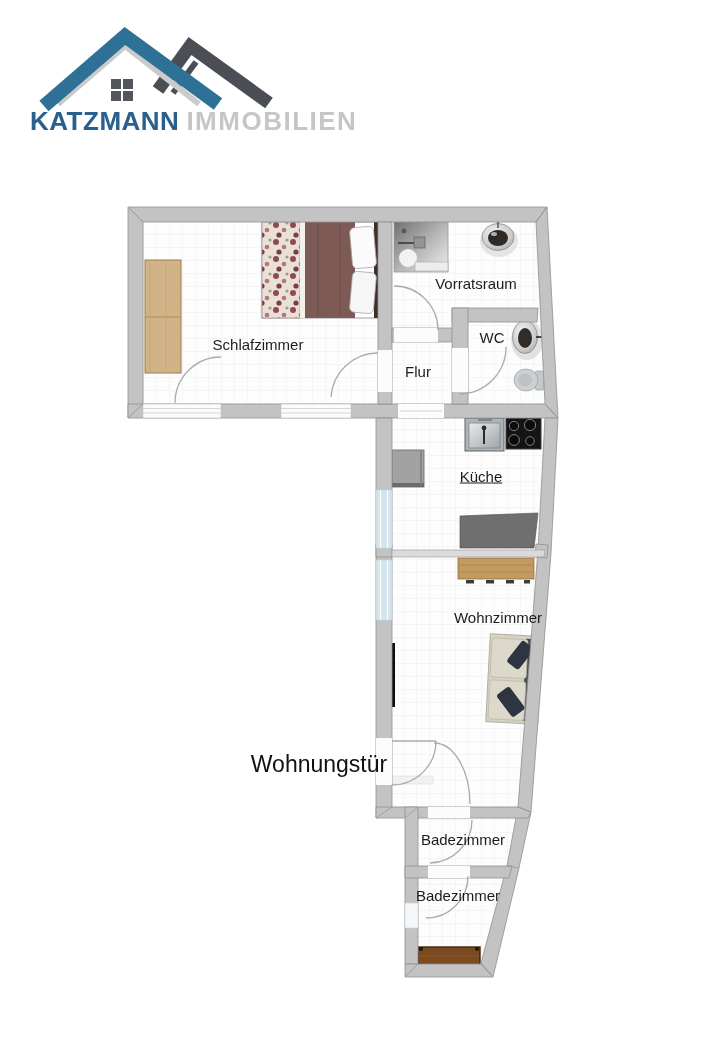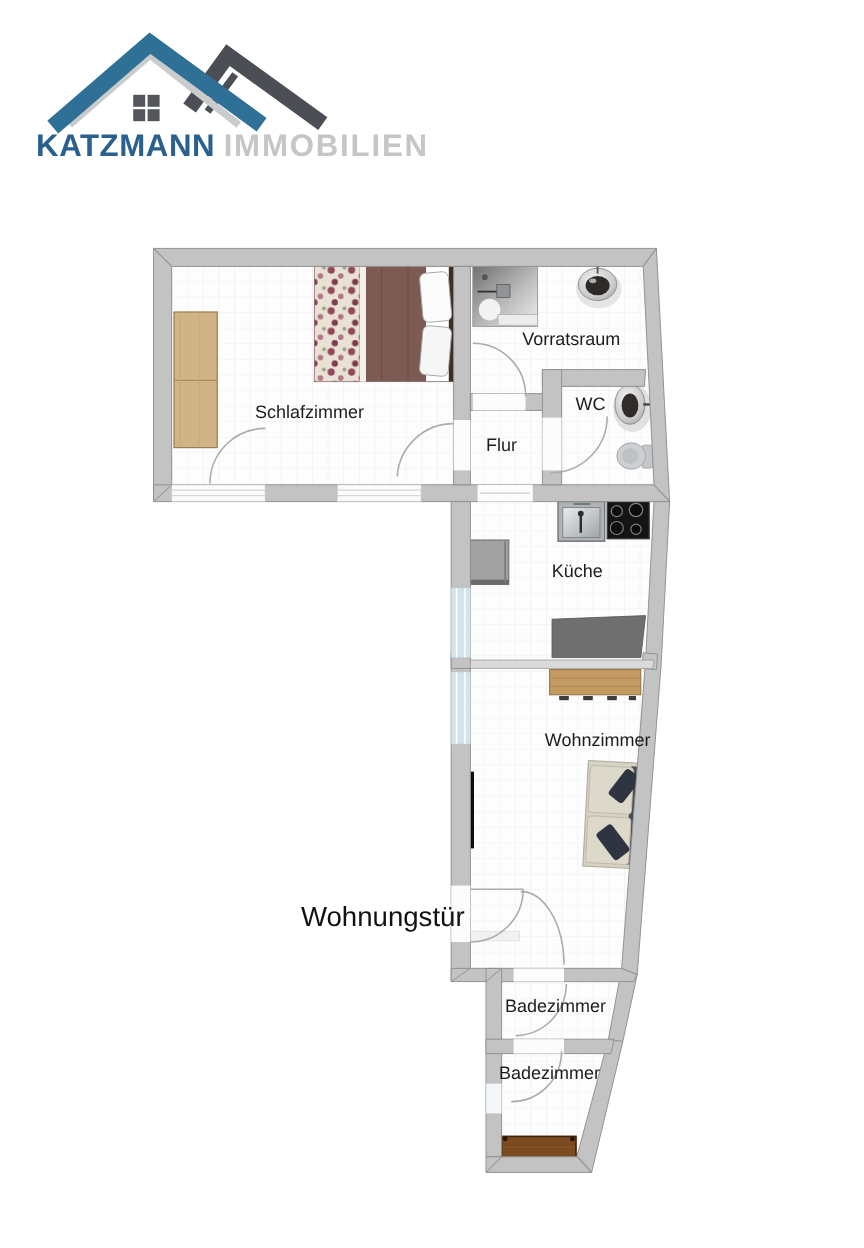--- a/index.html
+++ b/index.html
@@ -266,19 +266,19 @@
       <path d="M 434 743 A 36 61 0 0 1 470 804"></path>
       <path d="M 472 820 A 43 43 0 0 1 430 863"></path>
       <path d="M 468 876 A 42 42 0 0 1 426 918"></path>
     </g>
   </svg>
 
   <div class="room-label" style="left:258px;top:344px;">Schlafzimmer</div>
   <div class="room-label" style="left:476px;top:283px;">Vorratsraum</div>
   <div class="room-label" style="left:492px;top:337px;">WC</div>
   <div class="room-label" style="left:418px;top:371px;">Flur</div>
-  <div class="room-label" style="left:481px;top:476px;">Küche</div>
+  <div class="room-label" style="left:481px;top:476px;text-decoration:underline;">Küche</div>
   <div class="room-label" style="left:463px;top:617px;margin-left:35px;">Wohnzimmer</div>
   <div class="room-label" style="left:463px;top:839px;">Badezimmer</div>
   <div class="room-label" style="left:458px;top:895px;">Badezimmer</div>
   <div class="annot-label" style="left:319px;top:764px;">Wohnungstür</div>
 
 </div>
 
 </body></html>

